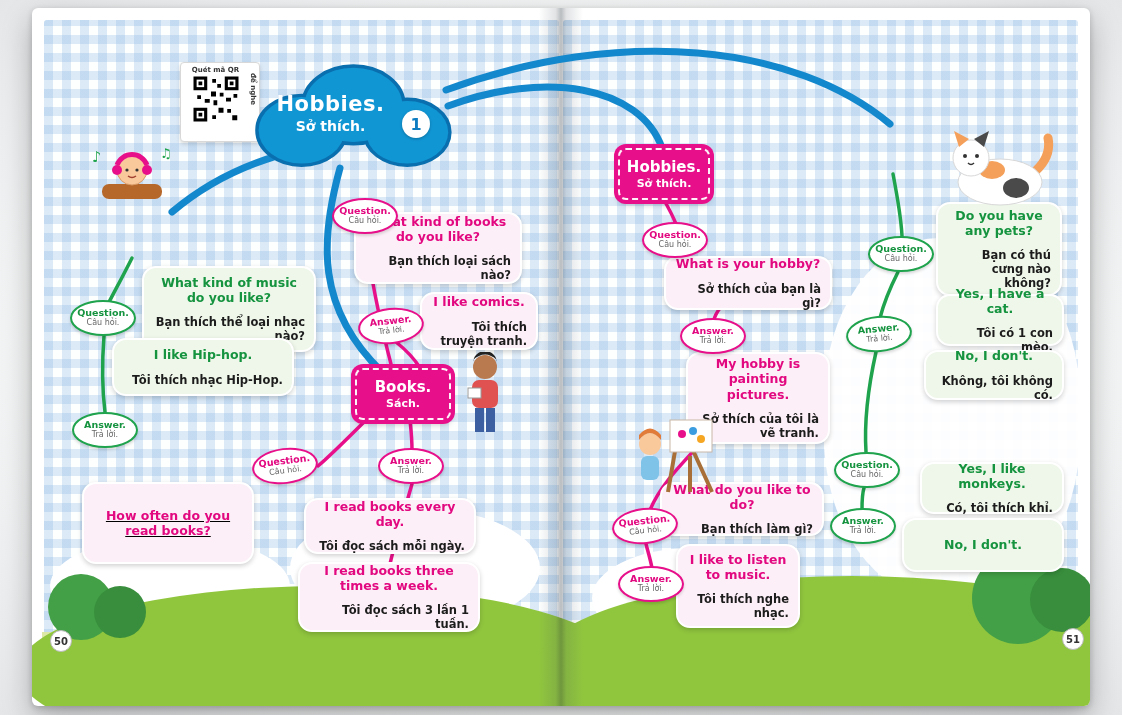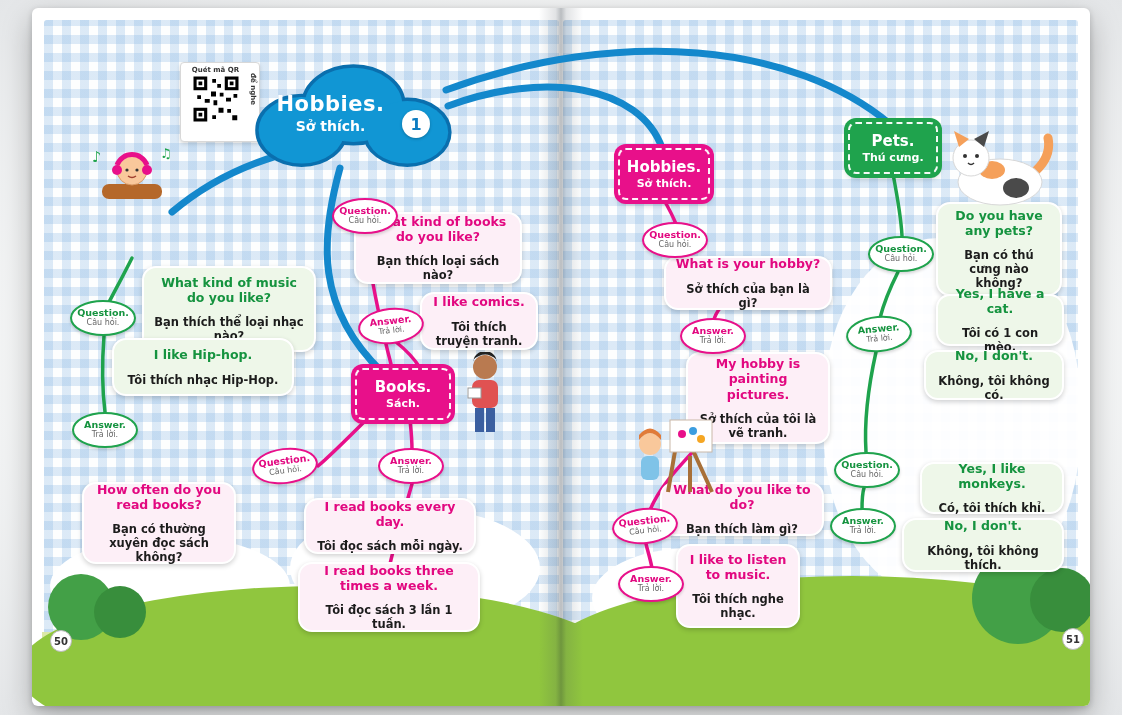--- a/index.html
+++ b/index.html
@@ -66,21 +66,21 @@
   .node-sub   { font-size:11px; font-weight:bold; margin-top:1px; }
 
   .bubble { position:absolute; z-index:5; border-radius:14px; border:2px solid #fff;
             padding:6px 9px; text-align:center; display:flex; flex-direction:column;
             justify-content:center; box-shadow:0 2px 5px rgba(0,0,0,.18); }
   .bubble.green { background:#eef7e9; }
   .bubble.pink  { background:#fdeff7; }
   .b-en { font-weight:bold; font-size:12.5px; line-height:1.22; }
   .bubble.green .b-en { color:#15933f; }
   .bubble.pink  .b-en { color:#e20880; }
-  .b-vi { font-size:11.5px; line-height:1.22; color:#1c1c1c; font-weight:600; margin-top:10px; }
+  .b-vi { font-size:11.5px; line-height:1.22; color:#1c1c1c; font-weight:600; margin-top:10px;text-align:right; }
 
   .tag { position:absolute; z-index:6; width:66px; height:36px; background:#fff; border-radius:50%;
          display:flex; flex-direction:column; align-items:center; justify-content:center;
          box-shadow:0 2px 3px rgba(0,0,0,.15); }
   .tag.green { border:2px solid var(--green); }
   .tag.pink  { border:2px solid var(--pink); }
   .tag-en { font-size:9.5px; font-weight:bold; line-height:1.1; }
   .tag.green .tag-en { color:#15933f; }
   .tag.pink  .tag-en { color:#e20880; }
   .tag-vi { font-size:8px; color:#666; line-height:1.1; }
@@ -260,23 +260,22 @@
       <rect x="17" y="56" width="9" height="24" fill="#3b5fa0"></rect>
       <rect x="28" y="56" width="9" height="24" fill="#3b5fa0"></rect>
       <rect x="10" y="36" width="13" height="10" fill="#fff" stroke="#999"></rect>
     </svg>
   </div>
 
   <div class="tag pink" style="left:252px; top:448px; transform:rotate(-7deg);">
     <div class="tag-en">Question.</div>
     <div class="tag-vi">Câu hỏi.</div>
   </div>
-  <div class="bubble pink" style="left:82px; top:482px; width:154px; height:82px;">
+  <div class="bubble pink" style="left:82px; top:482px; width:172px; height:82px;text-decoration:underline;">
     <div class="b-en">How often do you read books?</div>
-    <div class="b-vi">Bạn có thường xuyên đọc sách không?</div>
   </div>
 
   <div class="tag pink" style="left:378px; top:448px;">
     <div class="tag-en">Answer.</div>
     <div class="tag-vi">Trả lời.</div>
   </div>
   <div class="bubble pink" style="left:304px; top:498px; width:172px; height:56px;">
     <div class="b-en">I read books every day.</div>
     <div class="b-vi">Tôi đọc sách mỗi ngày.</div>
   </div>
@@ -332,24 +331,20 @@
 
   <div class="tag pink" style="left:618px; top:566px;">
     <div class="tag-en">Answer.</div>
     <div class="tag-vi">Trả lời.</div>
   </div>
   <div class="bubble pink" style="left:676px; top:544px; width:124px; height:84px;">
     <div class="b-en">I like to listen to music.</div>
     <div class="b-vi">Tôi thích nghe nhạc.</div>
   </div>
 
-  <div class="node green" style="left:848px; top:122px; width:90px; height:52px;">
-    <div class="node-title">Pets.</div>
-    <div class="node-sub">Thú cưng.</div>
-  </div>
 
   <div class="illu" style="left:938px; top:128px; width:118px; height:84px;">
     <svg viewBox="0 0 118 84" width="118" height="84">
       <path d="M94 46 Q114 30 110 10" stroke="#f5a05a" stroke-width="9" fill="none" stroke-linecap="round"></path>
       <ellipse cx="62" cy="54" rx="42" ry="23" fill="#fff" stroke="#d8d8d8"></ellipse>
       <ellipse cx="54" cy="42" rx="13" ry="9" fill="#f5a05a"></ellipse>
       <ellipse cx="78" cy="60" rx="13" ry="10" fill="#4a4a4a"></ellipse>
       <circle cx="33" cy="30" r="18" fill="#fff" stroke="#d8d8d8"></circle>
       <path d="M21 19 L16 3 L31 11 Z" fill="#f5a05a"></path>
       <path d="M46 19 L51 3 L36 11 Z" fill="#4a4a4a"></path>
@@ -389,19 +384,18 @@
   <div class="bubble green" style="left:920px; top:462px; width:144px; height:52px;">
     <div class="b-en">Yes, I like monkeys.</div>
     <div class="b-vi">Có, tôi thích khỉ.</div>
   </div>
   <div class="tag green" style="left:830px; top:508px;">
     <div class="tag-en">Answer.</div>
     <div class="tag-vi">Trả lời.</div>
   </div>
   <div class="bubble green" style="left:902px; top:518px; width:162px; height:54px;">
     <div class="b-en">No, I don't.</div>
-    <div class="b-vi">Không, tôi không thích.</div>
   </div>
 
   <div class="page-num" style="left:50px;  top:630px;">50</div>
   <div class="page-num" style="left:1062px; top:628px;">51</div>
 
 </div>
 
 </body></html>

